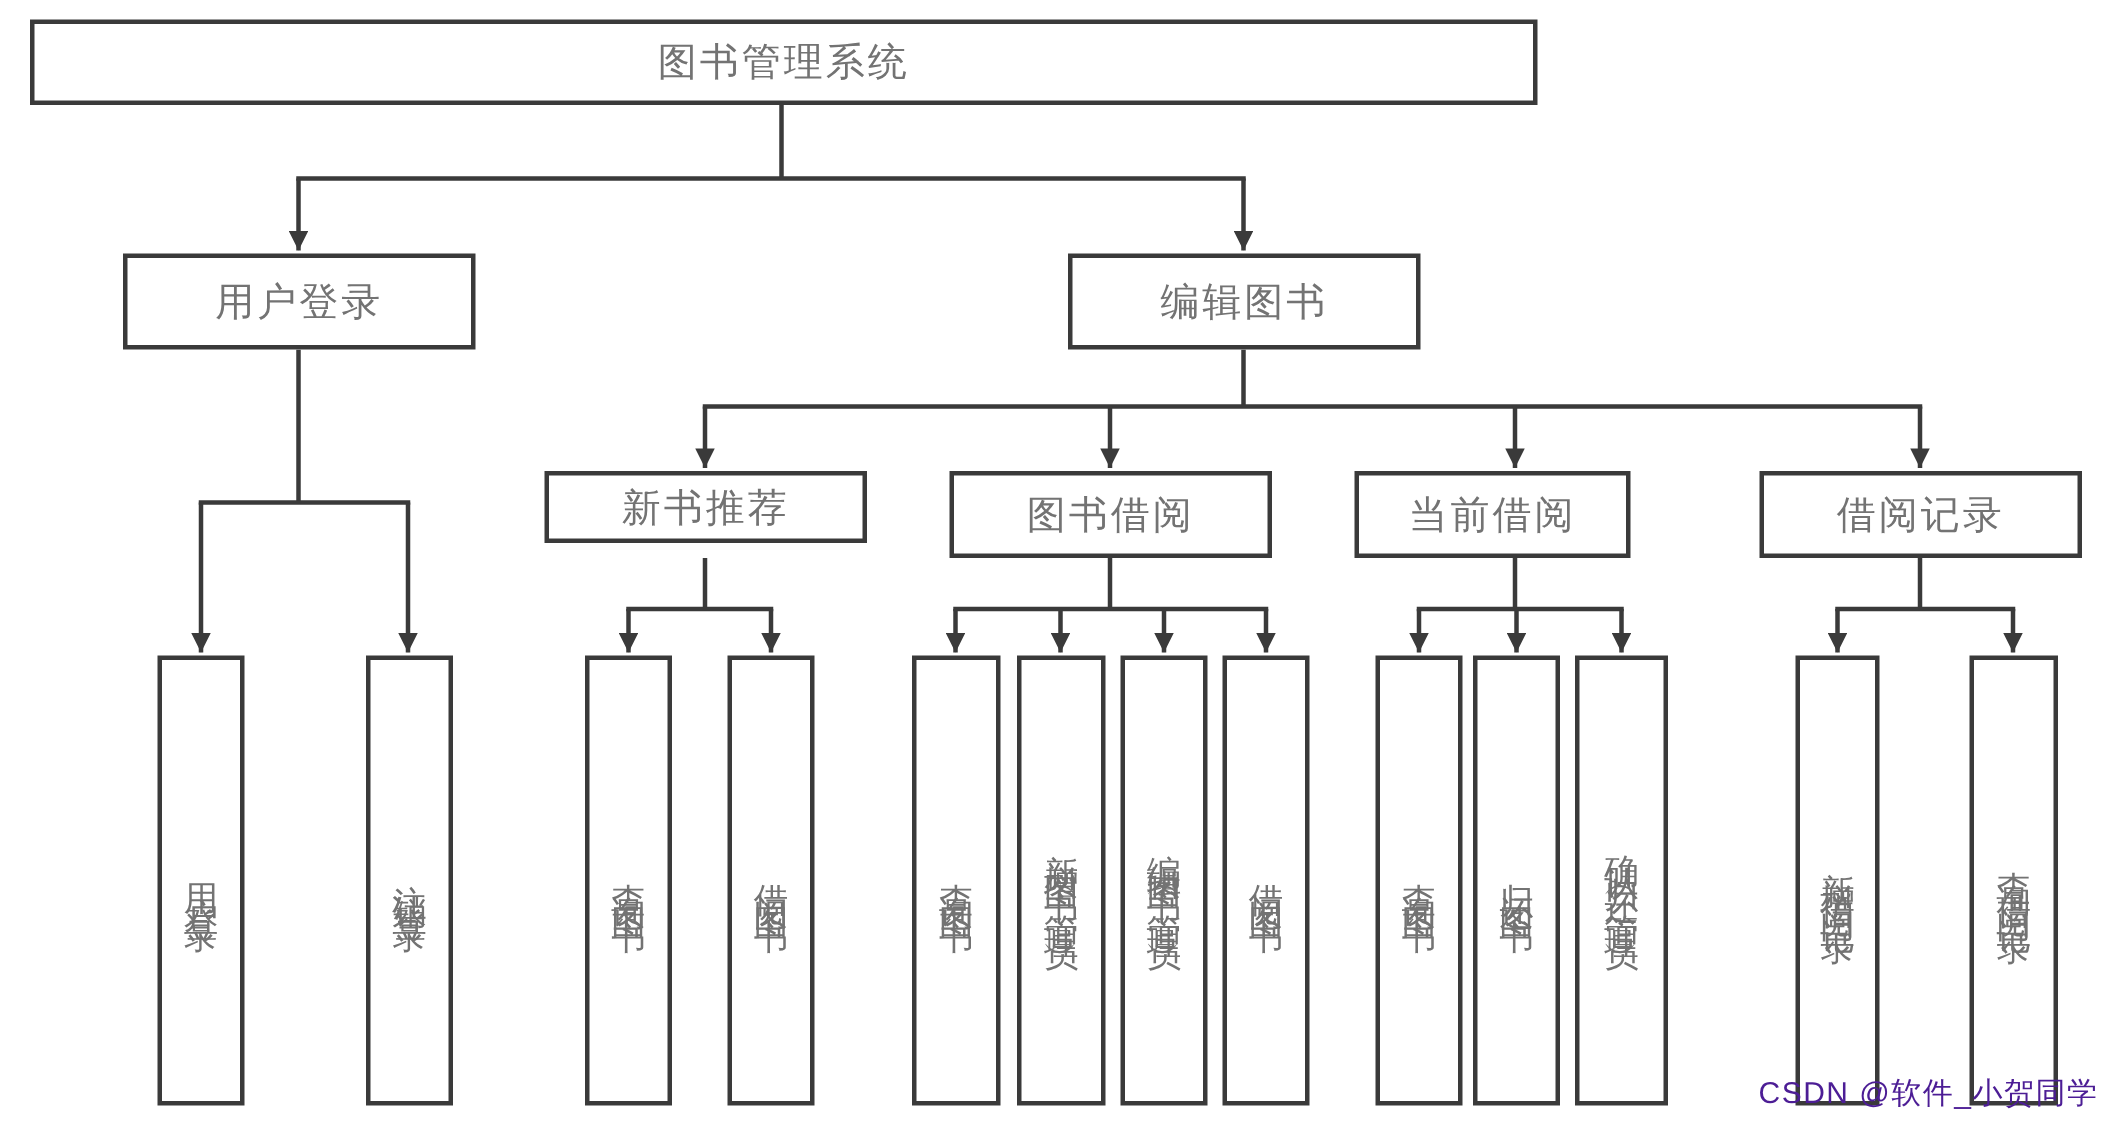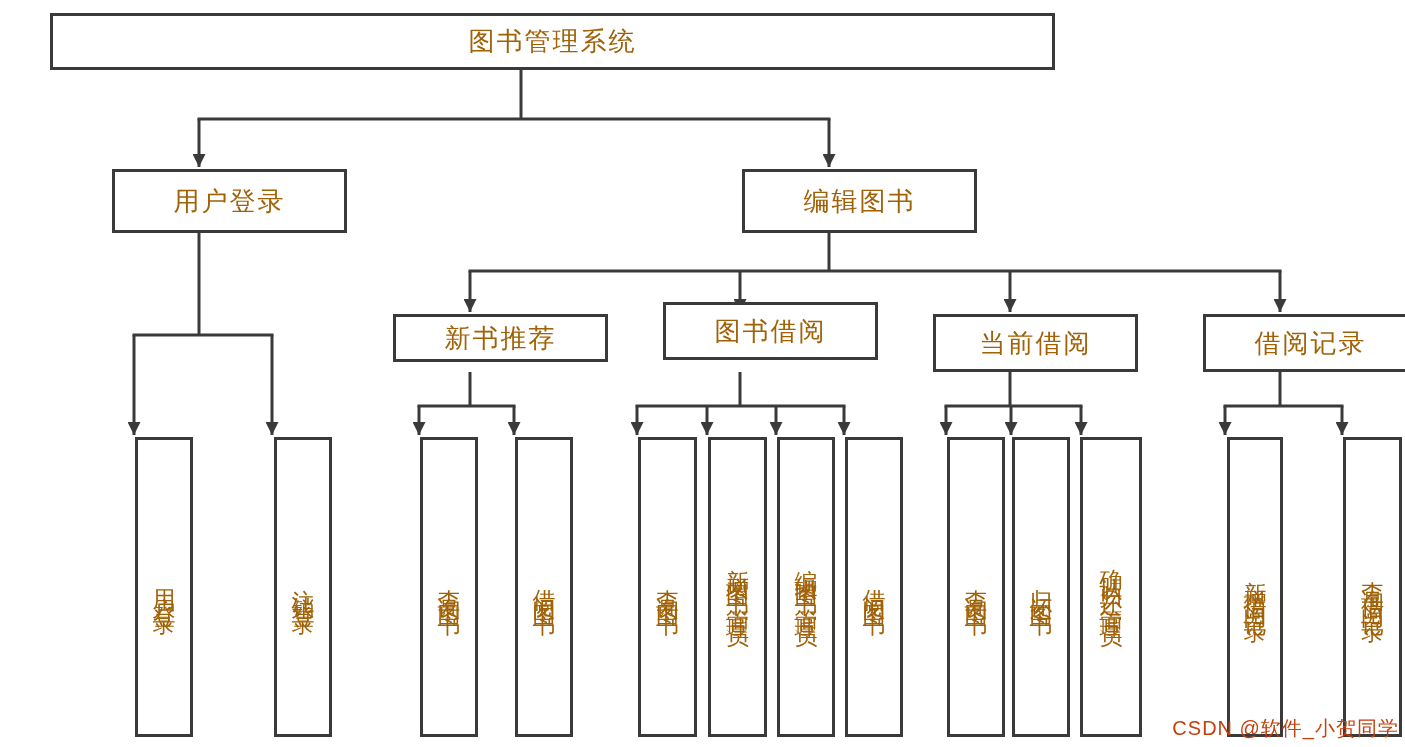--- a/index.html
+++ b/index.html
@@ -23,43 +23,42 @@
     z-index: 1;
   }
   .node {
     position: absolute;
     box-sizing: border-box;
     background: #ffffff;
     border: 3px solid #3a3a3a;
     display: flex;
     align-items: center;
     justify-content: center;
-    color: #a16207;
+    color: #737373;
     z-index: 2;
-    margin-left: 30px;
   }
   .node .lbl {
     font-size: 26px;
     letter-spacing: 2px;
     white-space: nowrap;
   }
   .leaf .lbl {
     writing-mode: vertical-rl;
     text-orientation: mixed;
     font-size: 23px;
     letter-spacing: 8px;
     line-height: 1;
   }
   .watermark {
     position: absolute;
     right: 6px;
     bottom: 5px;
     font-size: 20px;
     letter-spacing: 1px;
-    color: #c2410c;
+    color: #4c1d95;
     z-index: 3;
     white-space: nowrap;
   }
 </style>
 </head>
 <body>
 
 <div class="canvas">
 
   <svg class="connectors" viewBox="0 0 1405 747" xmlns="http://www.w3.org/2000/svg">
@@ -119,24 +118,24 @@
   <div class="node" style="left:82px;top:169px;width:235px;height:64px">
     <span class="lbl">用户登录</span>
   </div>
   <div class="node" style="left:712px;top:169px;width:235px;height:64px">
     <span class="lbl">编辑图书</span>
   </div>
 
   <div class="node" style="left:363px;top:314px;width:215px;height:48px">
     <span class="lbl">新书推荐</span>
   </div>
-  <div class="node" style="left:633px;top:302px;width:215px;height:58px">
+  <div class="node" style="left:633px;top:314px;width:215px;height:58px">
     <span class="lbl">图书借阅</span>
   </div>
-  <div class="node" style="left:903px;top:314px;width:205px;height:58px">
+  <div class="node" style="left:903px;top:314px;width:184px;height:58px">
     <span class="lbl">当前借阅</span>
   </div>
   <div class="node" style="left:1173px;top:314px;width:215px;height:58px">
     <span class="lbl">借阅记录</span>
   </div>
 
   <div class="node leaf" style="left:105px;top:437px;width:58px;height:300px">
     <span class="lbl">用户登录</span>
   </div>
   <div class="node leaf" style="left:244px;top:437px;width:58px;height:300px">

